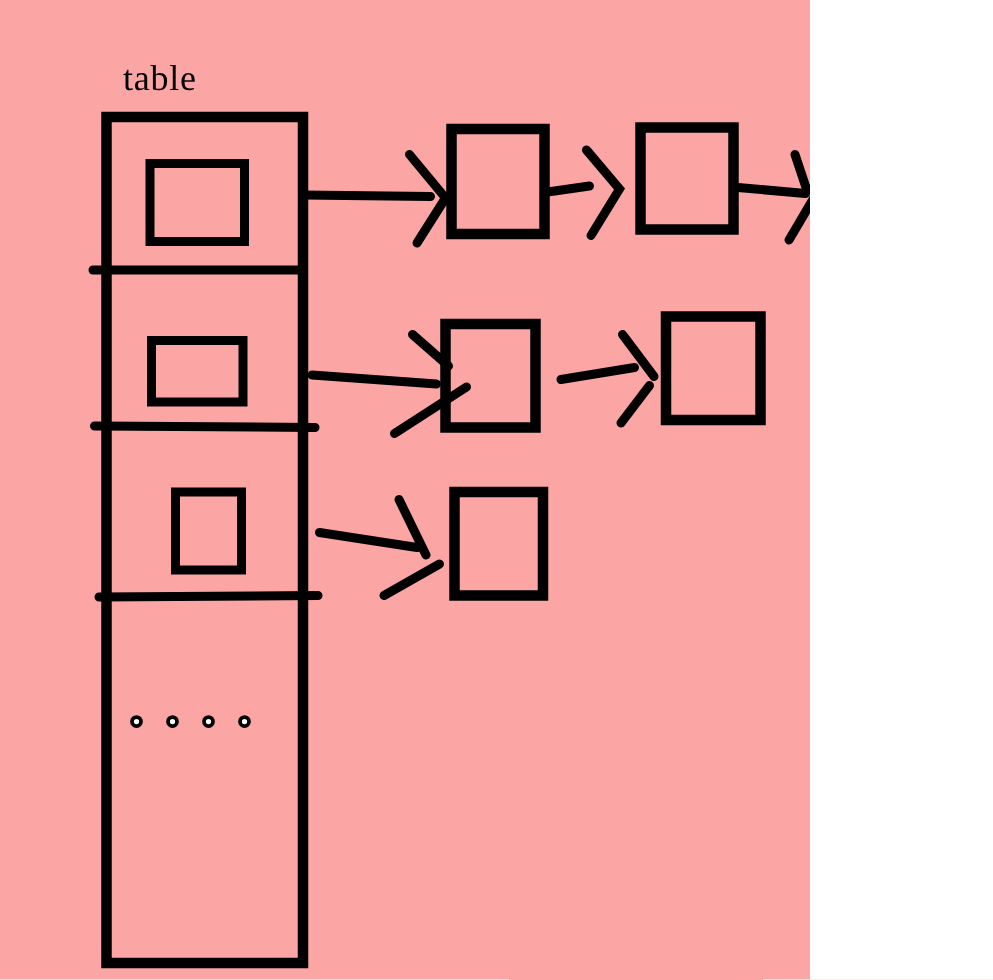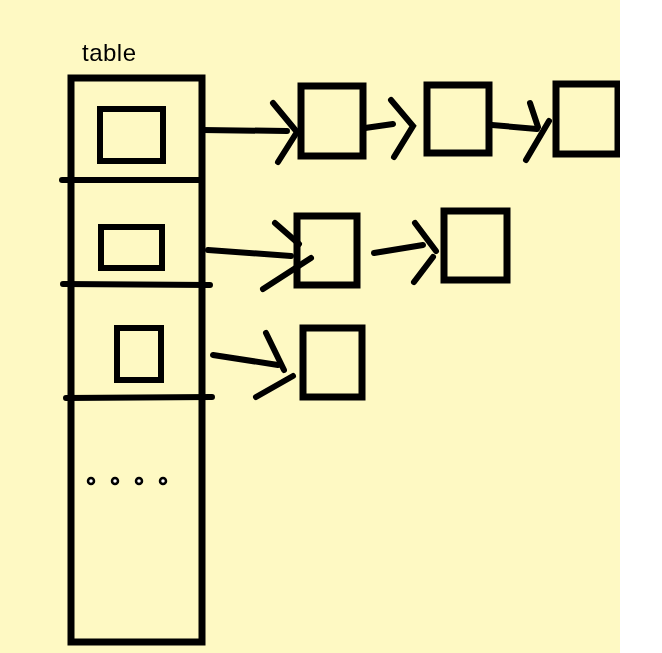--- a/index.html
+++ b/index.html
@@ -3,24 +3,25 @@
 <meta charset="utf-8">
 <style>
   html, body {
     margin: 0;
     padding: 0;
     background: #ffffff;
     font-family: "Liberation Sans", sans-serif;
   }
   .canvas {
     position: relative;
-    width: 620px;
+    width: 540px;
     height: 653px;
-    background: #fef9c3;
+    background: #fca5a5;
     overflow: hidden;
+    font-family: Liberation Serif, serif;
   }
   .diagram-label {
     position: absolute;
     left: 82px;
     top: 40px;
     font-size: 24px;
     line-height: 26px;
     color: #000000;
     letter-spacing: 0.5px;
     user-select: none;

